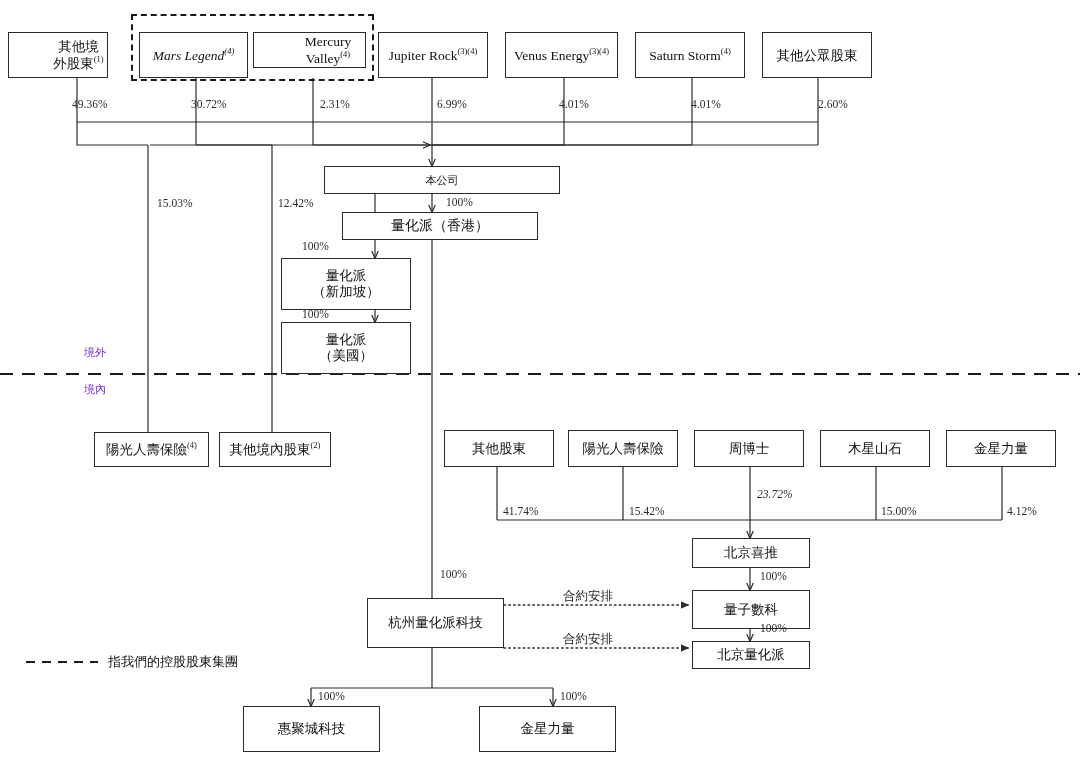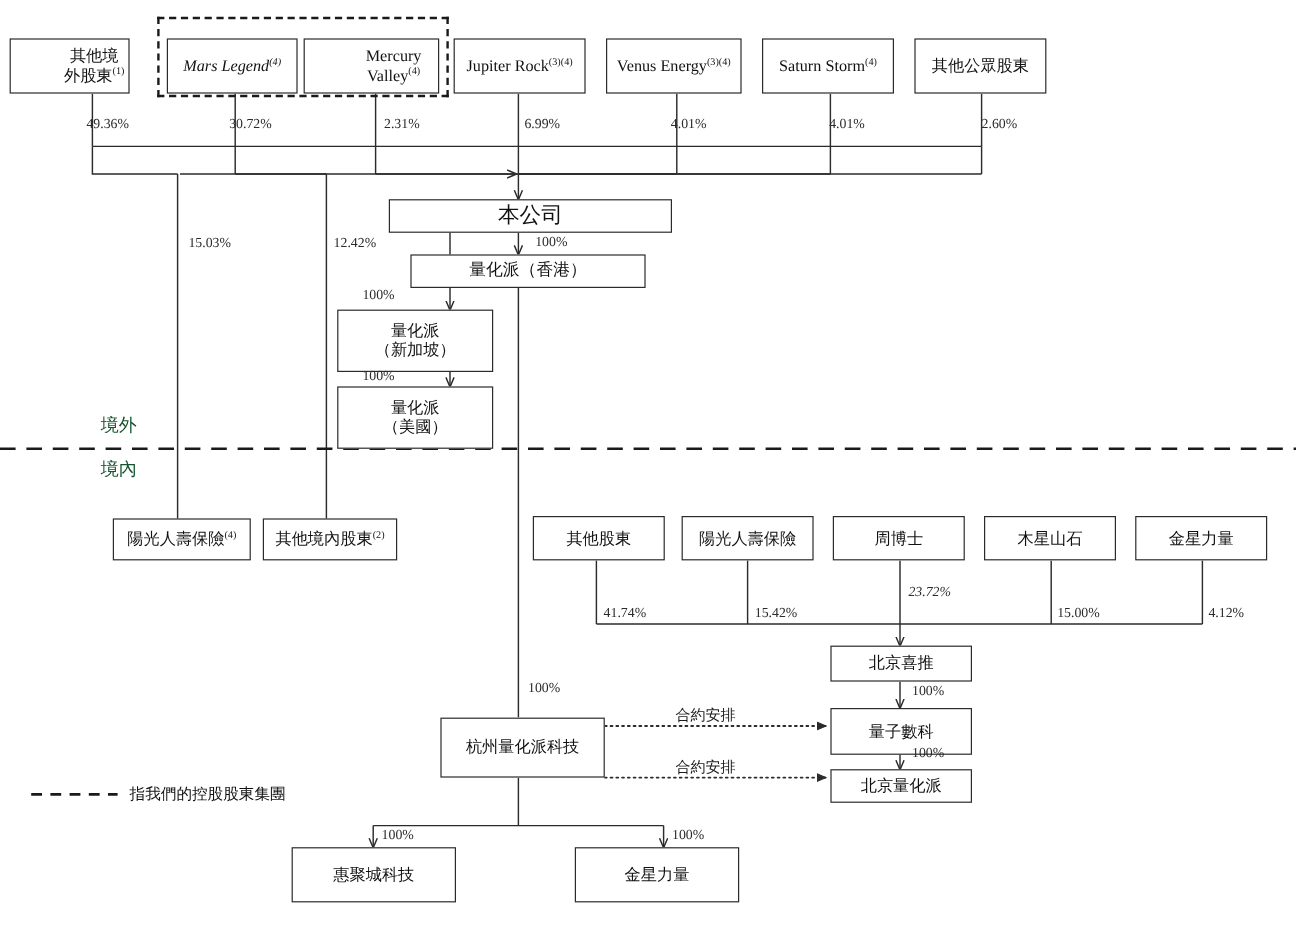--- a/index.html
+++ b/index.html
@@ -58,22 +58,22 @@
     font-family: "Liberation Serif", "DejaVu Serif", serif;
   }
   .edge-label {
     position: absolute;
     font-size: 12.5px;
     color: #1a1a1a;
     white-space: nowrap;
   }
   .region-label {
     position: absolute;
-    font-size: 15px;
-    color: #14532d;
+    font-size: 11px;
+    color: #6d28d9;
     white-space: nowrap;
   }
   .legend-text {
     position: absolute;
     font-size: 13px;
     color: #111111;
     white-space: nowrap;
   }
   .group-box {
     position: absolute;
@@ -175,21 +175,21 @@
   <div class="group-box" style="left:131px; top:14px; width:243px; height:67px;"></div>
 
   <div class="node" style="left:8px; top:32px; width:100px; height:46px;padding-left:44px;">
     <span><span>其他境外股東</span><span class="sup">(1)</span></span>
   </div>
 
   <div class="node" style="left:139px; top:32px; width:109px; height:46px;font-style:italic;">
     <span><span>Mars Legend</span><span class="sup">(4)</span></span>
   </div>
 
-  <div class="node" style="left:253px; top:32px; width:113px; height:46px;padding-left:40px;">
+  <div class="node" style="left:253px; top:32px; width:113px; height:36px;padding-left:40px;">
     <span><span>Mercury Valley</span><span class="sup">(4)</span></span>
   </div>
 
   <div class="node" style="left:378px; top:32px; width:110px; height:46px;">
     <span><span>Jupiter Rock</span><span class="sup">(3)(4)</span></span>
   </div>
 
   <div class="node" style="left:505px; top:32px; width:113px; height:46px;">
     <span><span>Venus Energy</span><span class="sup">(3)(4)</span></span>
   </div>
@@ -206,21 +206,21 @@
   <div class="pct" style="left:191px; top:98px;">30.72%</div>
   <div class="pct" style="left:308px; top:98px;margin-left:12px;">2.31%</div>
   <div class="pct" style="left:437px; top:98px;">6.99%</div>
   <div class="pct" style="left:559px; top:98px;">4.01%</div>
   <div class="pct" style="left:691px; top:98px;">4.01%</div>
   <div class="pct" style="left:818px; top:98px;">2.60%</div>
 
   <div class="pct" style="left:157px; top:197px;">15.03%</div>
   <div class="pct" style="left:278px; top:197px;">12.42%</div>
 
-  <div class="node" style="left:324px; top:166px; width:236px; height:28px; font-size:18px;">
+  <div class="node" style="left:324px; top:166px; width:236px; height:28px; font-size:11px;">
     <span>本公司</span>
   </div>
 
   <div class="pct" style="left:446px; top:196px;">100%</div>
 
   <div class="node" style="left:342px; top:212px; width:196px; height:28px; font-size:14px;">
     <span>量化派（香港）</span>
   </div>
 
   <div class="pct" style="left:302px; top:240px;">100%</div>

